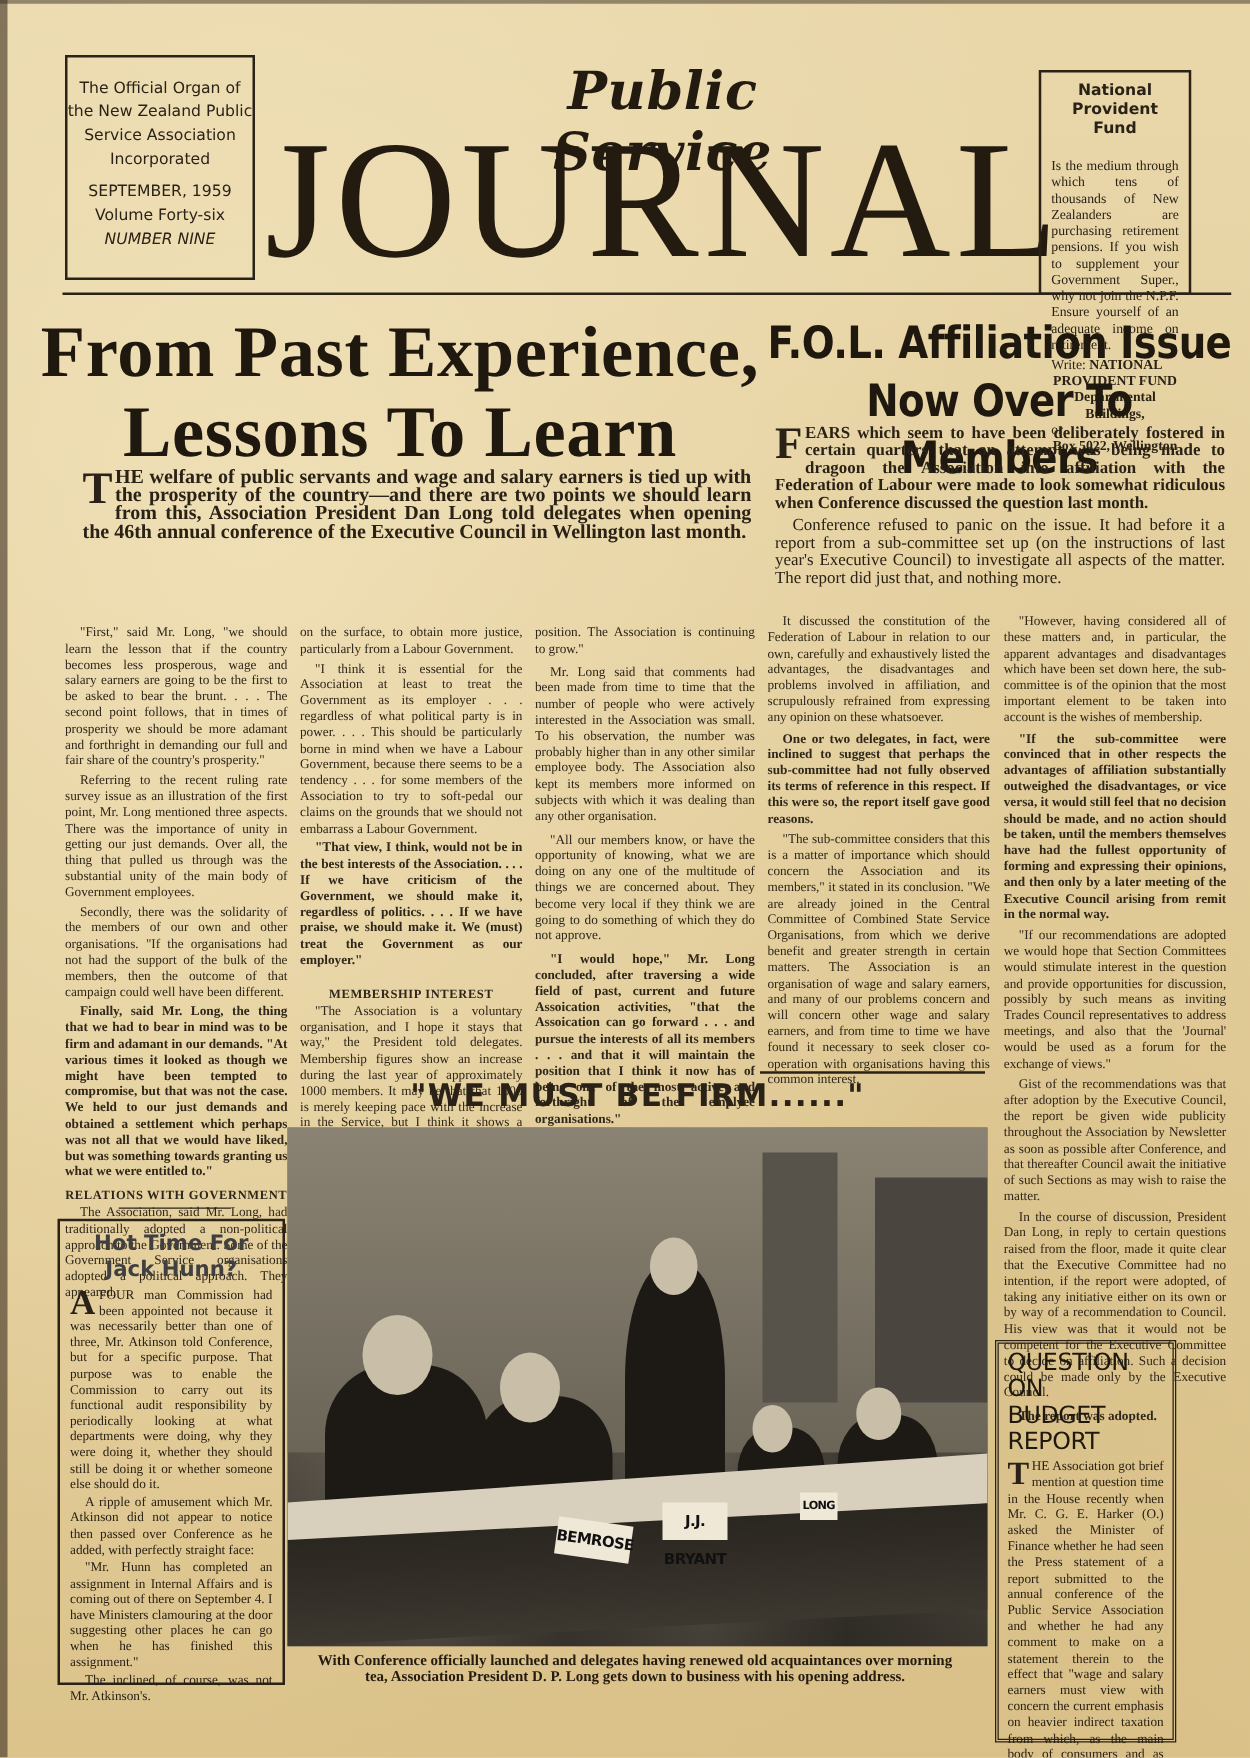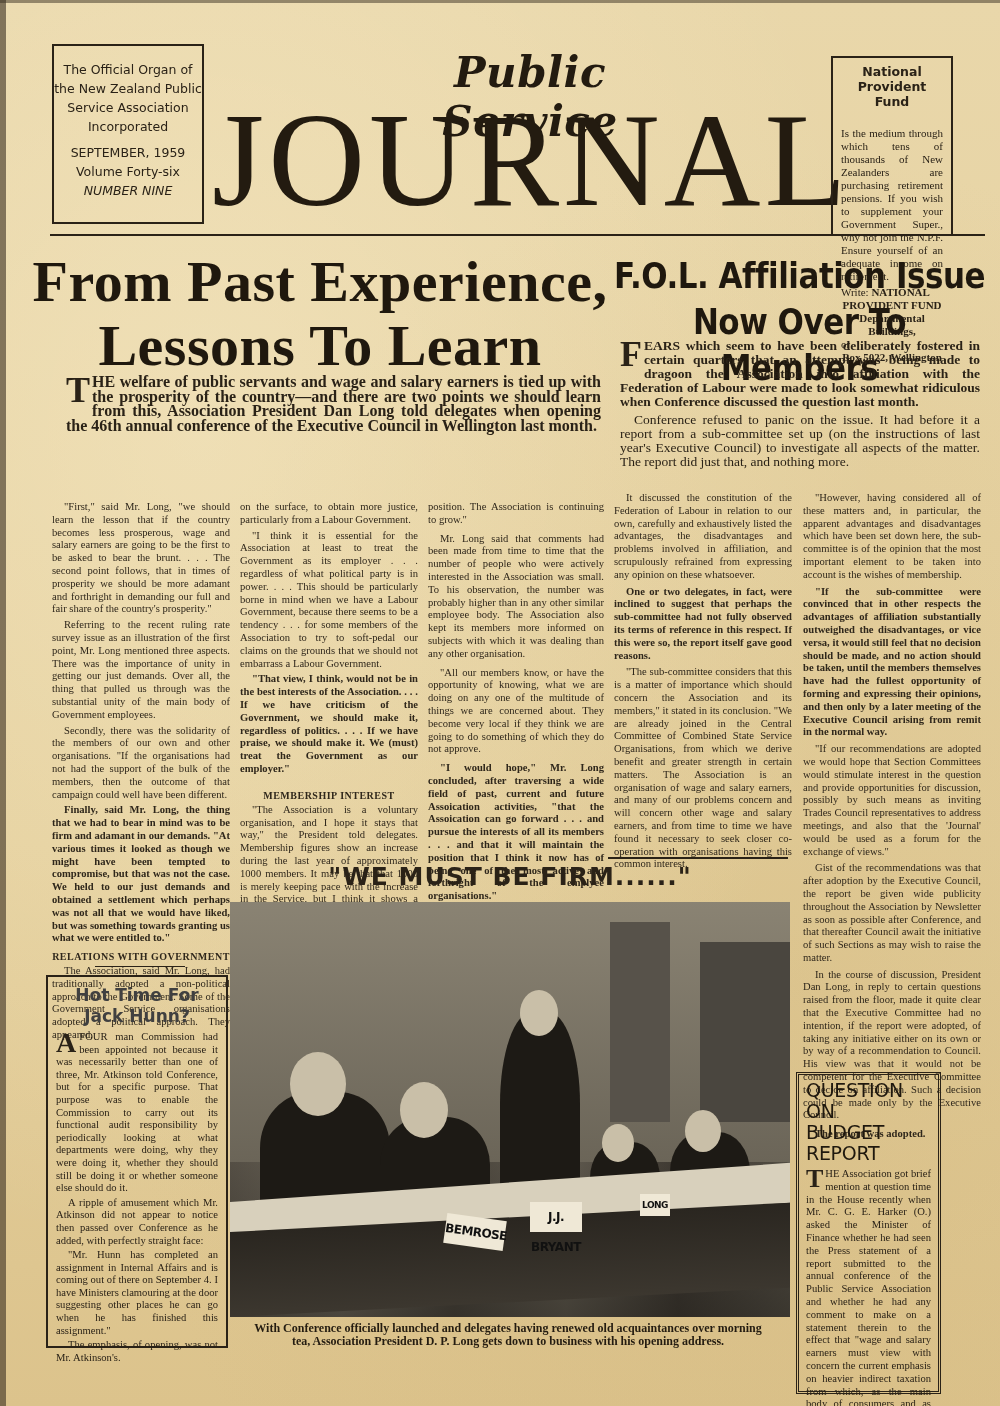--- a/index.html
+++ b/index.html
@@ -274,21 +274,21 @@
 <div class="caption">With Conference officially launched and delegates having renewed old acquaintances over morning tea, Association President D. P. Long gets down to business with his opening address.</div>
 
 <div class="box-hunn">
   <h2>
     <div>Hot Time For</div>
     <div>Jack Hunn?</div>
   </h2>
   <p class="noind"><span class="dc">A</span><span>FOUR man Commission had been appointed not because it was necessarily better than one of three, Mr. Atkinson told Conference, but for a specific purpose. That purpose was to enable the Commission to carry out its functional audit responsibility by periodically looking at what departments were doing, why they were doing it, whether they should still be doing it or whether someone else should do it.</span></p>
   <p>A ripple of amusement which Mr. Atkinson did not appear to notice then passed over Conference as he added, with perfectly straight face:</p>
   <p><span>"Mr. Hunn has completed an assignment in Internal Affairs and is coming out of there on September 4.</span> <b>I have Ministers clamouring at the door suggesting other places he can go when he has finished this assignment."</b></p>
-  <p>The emphasis, of opening, was not Mr. Atkinson's.</p>
+  <p>The inclined, of course, was not Mr. Atkinson's.</p>
 </div>
 
 <div class="box-budget">
   <h2>
     <div>QUESTION ON</div>
     <div>BUDGET REPORT</div>
   </h2>
   <p class="noind"><span class="dc">T</span><span>HE Association got brief mention at question time in the House recently when Mr. C. G. E. Harker (O.) asked the Minister of Finance whether he had seen the Press statement of a report submitted to the annual conference of the Public Service Association and whether he had any comment to make on a statement therein to the effect that "wage and salary earners must view with concern the current emphasis on heavier indirect taxation from which, as the main body of consumers and as individuals, they suffered the most"?</span></p>
   <p>Mr. Nordmeyer replied that he had seen the report but did not agree with its assumptions.</p>
 </div>

